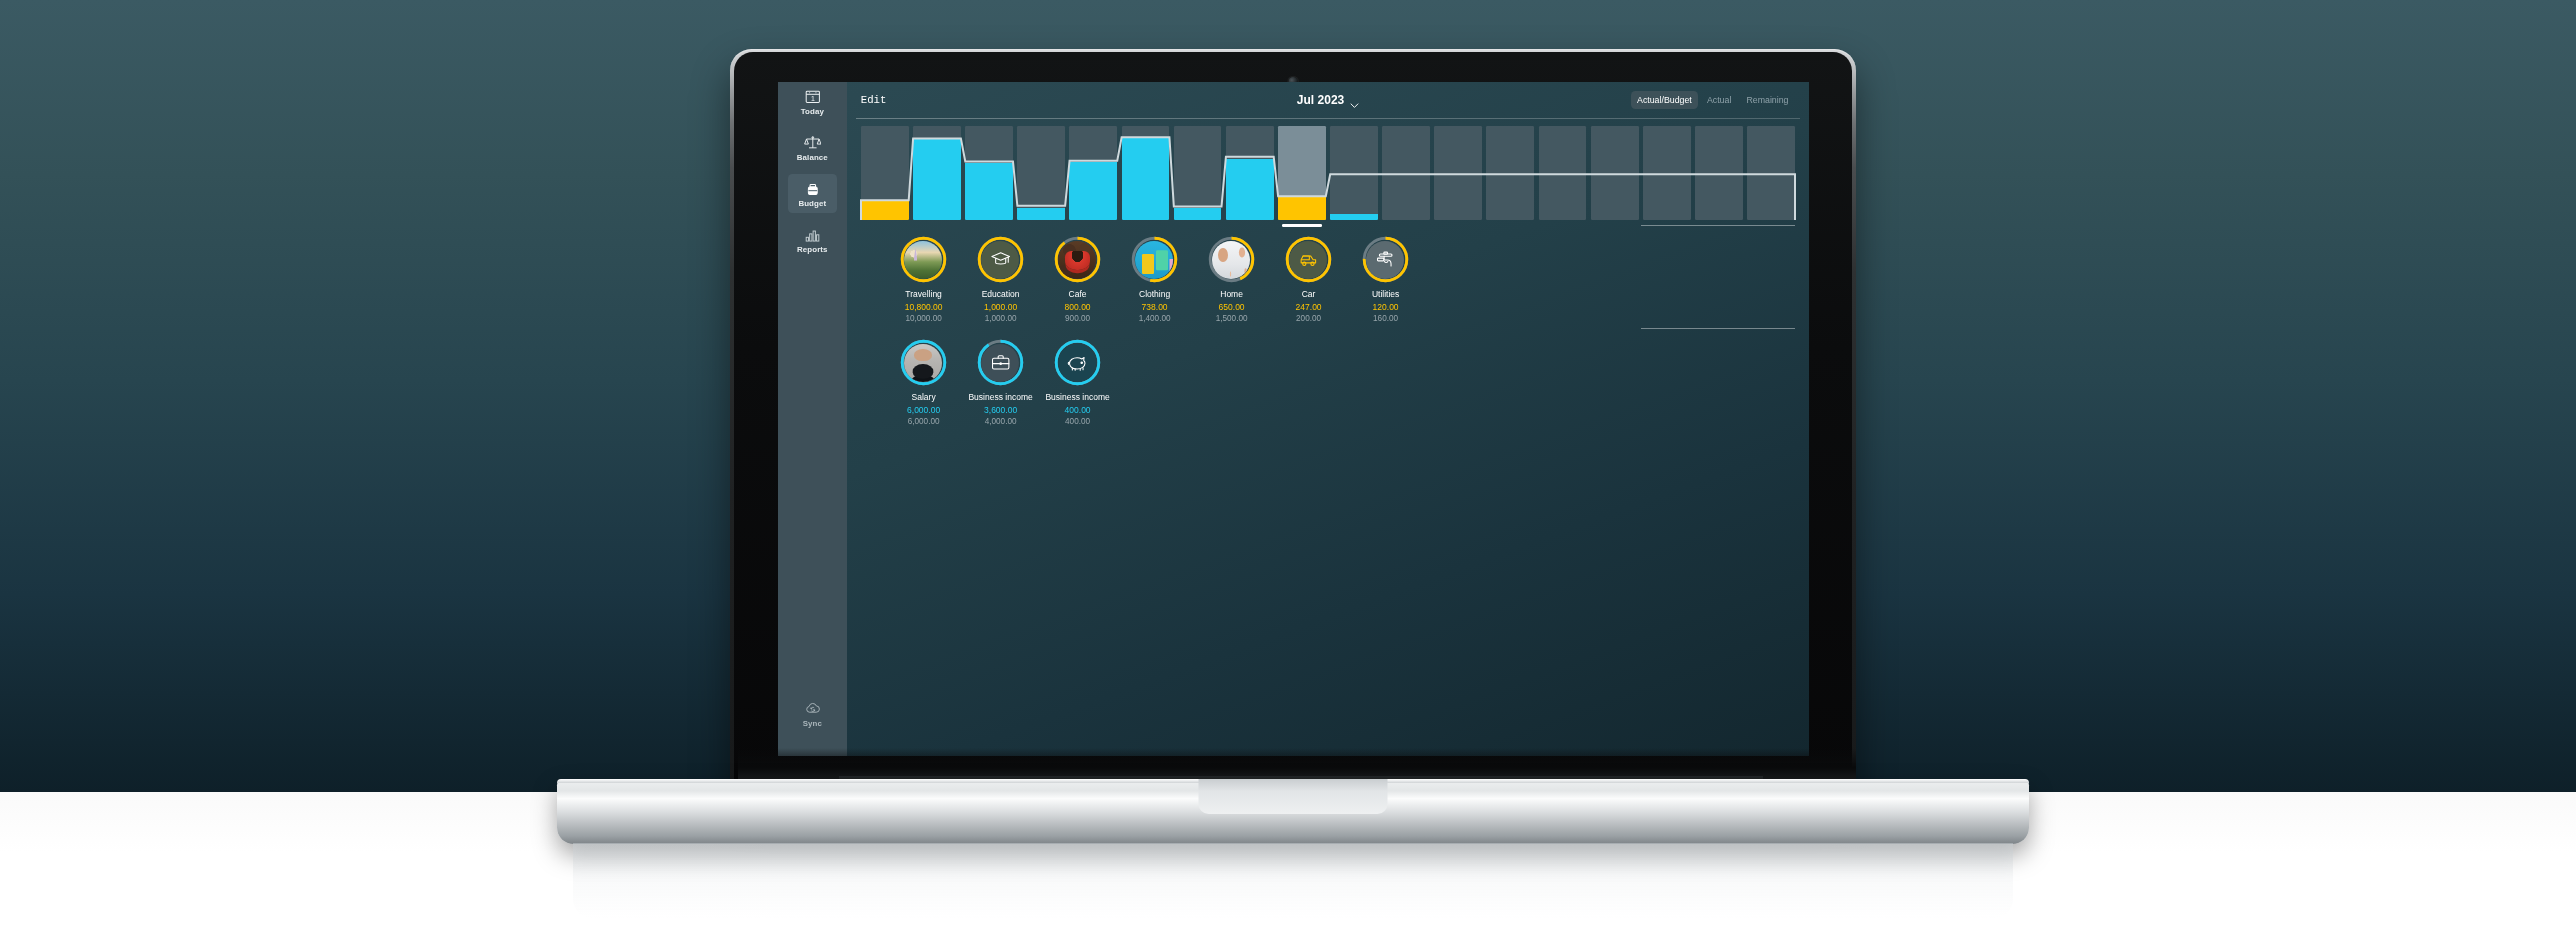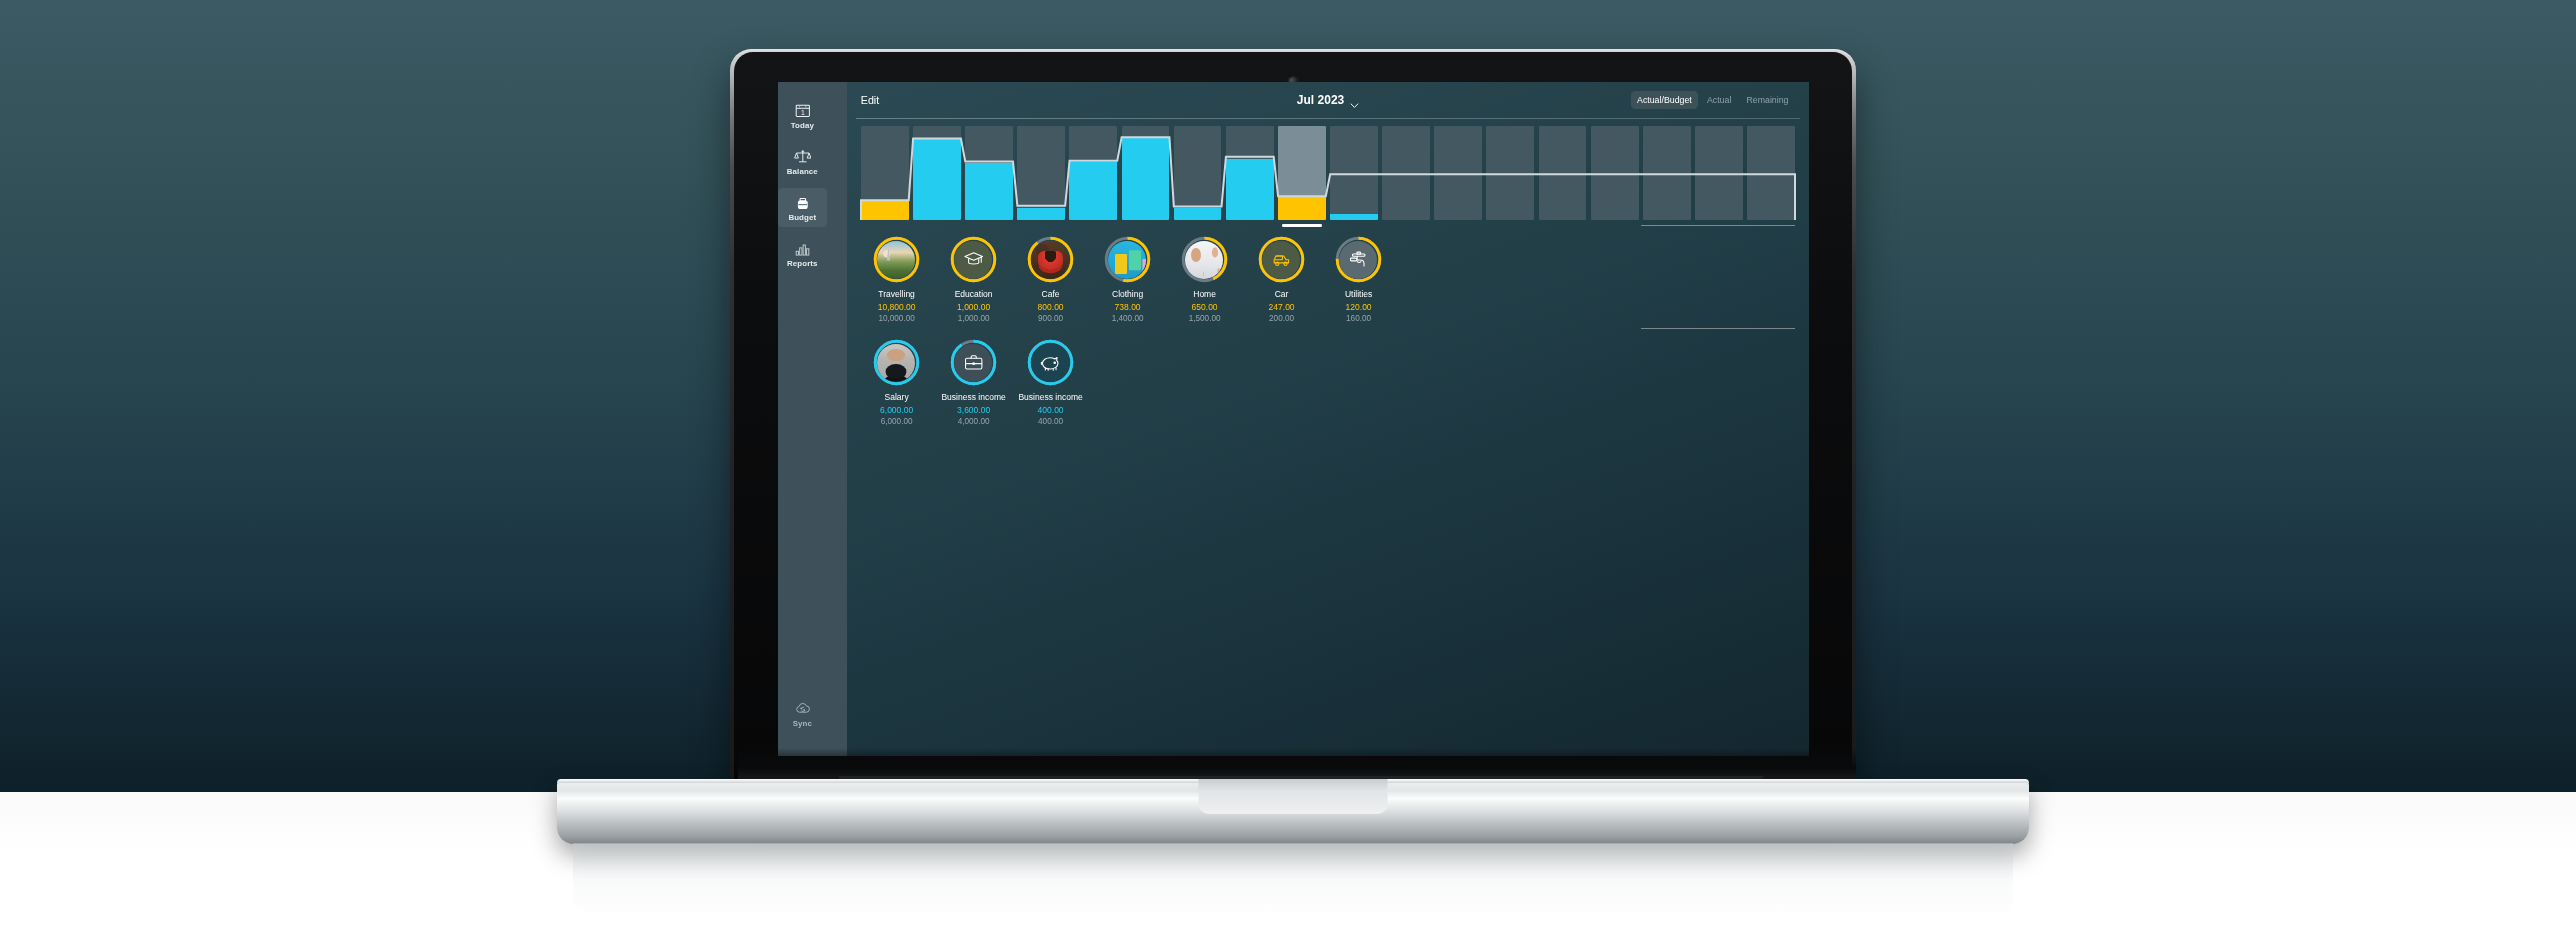--- a/index.html
+++ b/index.html
@@ -78,22 +78,22 @@
     filter:blur(0.6px);
   }
 
   
   #app { position:absolute; inset:0; display:flex;
     background:linear-gradient(160deg,#2c4a53 0%,#234049 40%,#1a333d 70%,#13272f 100%); }
 
   
   #sidebar {
     width:69px; flex:0 0 69px; background:#3e5059;
-    display:flex; flex-direction:column; align-items:flex-start;
-    padding-top:14px; position:relative;
+    display:flex; flex-direction:column; align-items:center;
+    position:relative;
   }
   .nav-item {
     width:49px; padding:5.7px 0 4.4px; margin-bottom:7.5px;
     display:flex; flex-direction:column; align-items:center; gap:1.9px;
     border-radius:4.4px; cursor:pointer;
   }
   .nav-item.active { background:#4a5d67; }
   .nav-ico { width:17.6px; height:17.6px; display:block; }
   .nav-ico svg { width:17.6px; height:17.6px; display:block; }
   .nav-label { font-size:7.9px; color:#e7ecee; letter-spacing:0.1px; font-weight:bold; }
@@ -102,21 +102,21 @@
   #sync-item .nav-ico svg { stroke:#aab6bb; }
 
   
   #main { flex:1; display:flex; flex-direction:column; min-width:0; position:relative; }
 
   
   #topbar {
     height:36px; flex:0 0 36px; display:flex; align-items:center;
     padding:0 14px; position:relative;
   }
-  #edit-btn { font-size:10.7px; color:#ffffff; cursor:pointer; }
+  #edit-btn { font-size:10.7px; color:#ffffff; cursor:pointer;font-family:Liberation Mono, monospace; }
   #month-sel {
     position:absolute; left:50%; transform:translateX(-50%);
     display:flex; align-items:center; gap:5.7px;
     font-size:12px; color:#ffffff; cursor:pointer;font-weight:bold;
   }
   #chev { width:8.8px; height:5.7px; display:block; }
   #seg { margin-left:auto; display:flex; align-items:center; gap:2.5px; }
   .seg-btn {
     font-size:8.8px; padding:3.8px 6.3px; border-radius:4.4px;
     color:#8fa2aa; cursor:pointer; white-space:nowrap;
@@ -155,21 +155,21 @@
     gap:10px; padding:0 14px; margin-top:5px;
   }
   .sum-label { font-size:9px; color:#ffffff; letter-spacing:0.4px; }
   .sum-vals { font-size:10.7px; }
   .sum-actual-exp { color:#ffc400; }
   .sum-actual-inc { color:#24cdf0; }
   .sum-sep, .sum-budget { color:#9aa8ae; }
   .sum-underline { height:0.6px; background:rgba(255,255,255,.40); margin:4.4px 14px 0 auto; width:154px; }
 
   
-  .cat-row { display:flex; padding:0 11.3px; margin-top:11.3px; }
+  .cat-row { display:flex; padding:0 11.3px; margin-top:11.3px;margin-left:27px; }
   .cat {
     width:77px; display:flex; flex-direction:column; align-items:center; cursor:pointer;
   }
   .ring-wrap { position:relative; width:47px; height:47px; }
   .ring-wrap svg { position:absolute; inset:0; width:47px; height:47px; transform:rotate(-90deg); }
   .ring-face {
     position:absolute; left:4.4px; top:4.4px; width:38px; height:38px; border-radius:50%;
     overflow:hidden; display:flex; align-items:center; justify-content:center;
   }
   .ring-face.plain-exp { background:#4d5a46; }

